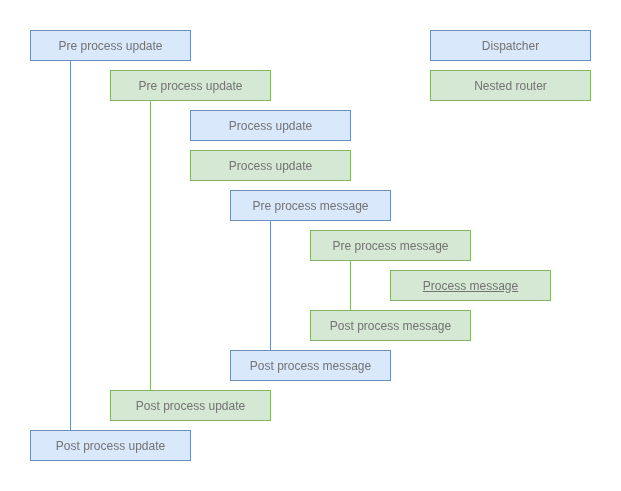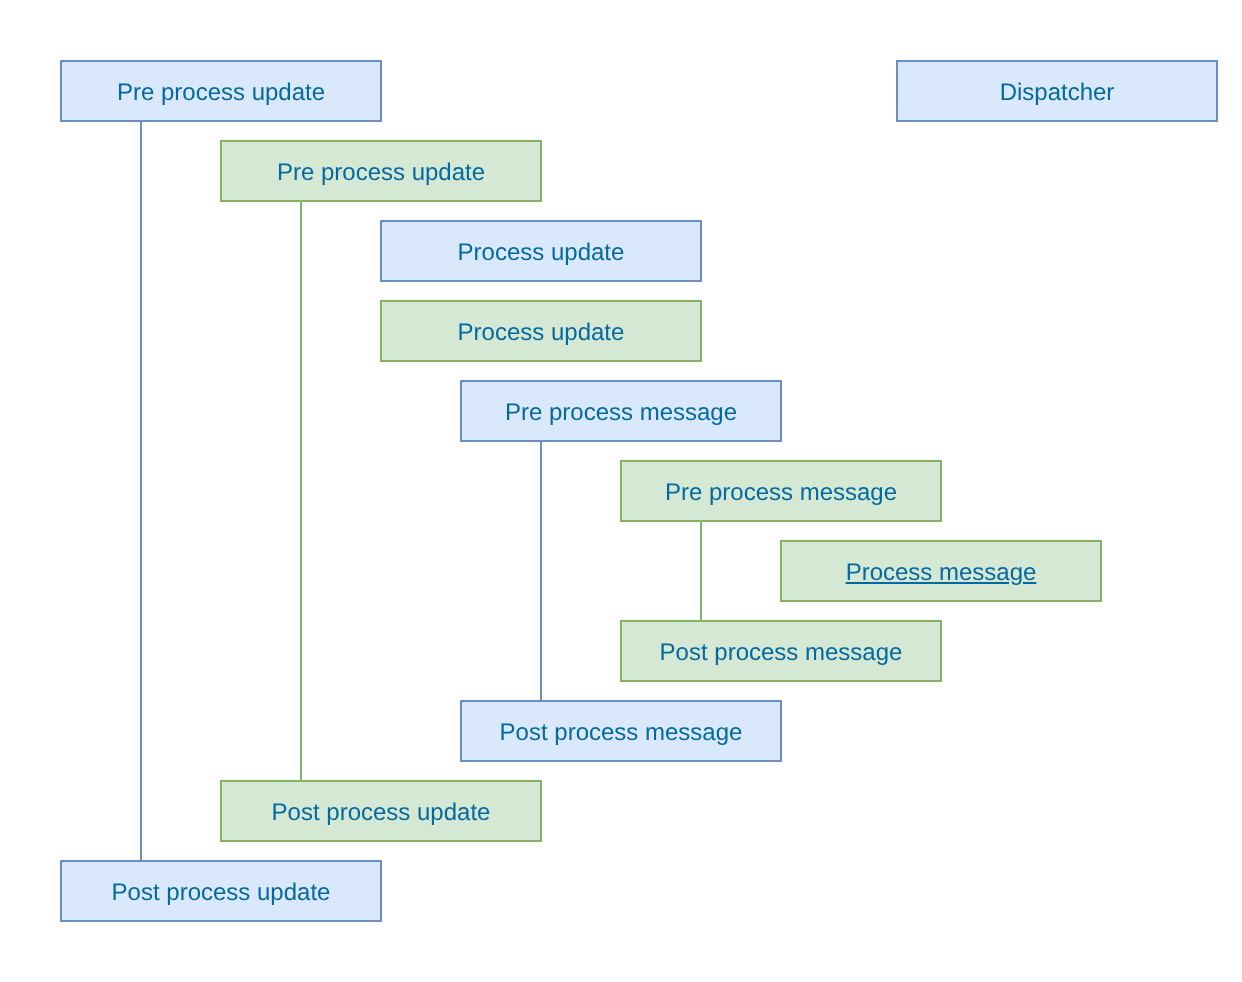--- a/index.html
+++ b/index.html
@@ -18,38 +18,38 @@
   .node {
     position: absolute;
     width: 161px;
     height: 31px;
     box-sizing: border-box;
     border: 1px solid;
     display: flex;
     align-items: center;
     justify-content: center;
     font-size: 12px;
-    color: #0369a1;
+    color: #737373;
     text-align: center;
     white-space: nowrap;
     z-index: 2;
   }
   .node.dispatcher { background: #dae8fc; border-color: #6c8ebf; }
   .node.router     { background: #d5e8d4; border-color: #82b366; }
   .connector {
     position: absolute;
     width: 1px;
     z-index: 1;
   }
   .connector.dispatcher { background: #6c8ebf; }
   .connector.router     { background: #82b366; }
 
   
   .n0  { left: 30px;  top: 30px;  }
-  .n1  { left: 448px; top: 30px;  }
+  .n1  { left: 430px; top: 30px;  }
   .n2  { left: 110px; top: 70px;  }
   .n3  { left: 430px; top: 70px;  }
   .n4  { left: 190px; top: 110px; }
   .n5  { left: 190px; top: 150px; }
   .n6  { left: 230px; top: 190px; }
   .n7  { left: 310px; top: 230px; }
   .n8  { left: 390px; top: 270px; text-decoration: underline; }
   .n9  { left: 310px; top: 310px; }
   .n10 { left: 230px; top: 350px; }
   .n11 { left: 110px; top: 390px; }
@@ -67,20 +67,21 @@
 <div class="canvas">
 
   <div class="connector dispatcher c0"></div>
   <div class="connector router c1"></div>
   <div class="connector dispatcher c2"></div>
   <div class="connector router c3"></div>
 
   <div class="node dispatcher n0">Pre process update</div>
   <div class="node dispatcher n1">Dispatcher</div>
   <div class="node router n2">Pre process update</div>
+  <div class="node router n3">Nested router</div>
   <div class="node dispatcher n4">Process update</div>
   <div class="node router n5">Process update</div>
   <div class="node dispatcher n6">Pre process message</div>
   <div class="node router n7">Pre process message</div>
   <div class="node router n8">Process message</div>
   <div class="node router n9">Post process message</div>
   <div class="node dispatcher n10">Post process message</div>
   <div class="node router n11">Post process update</div>
   <div class="node dispatcher n12">Post process update</div>
 

